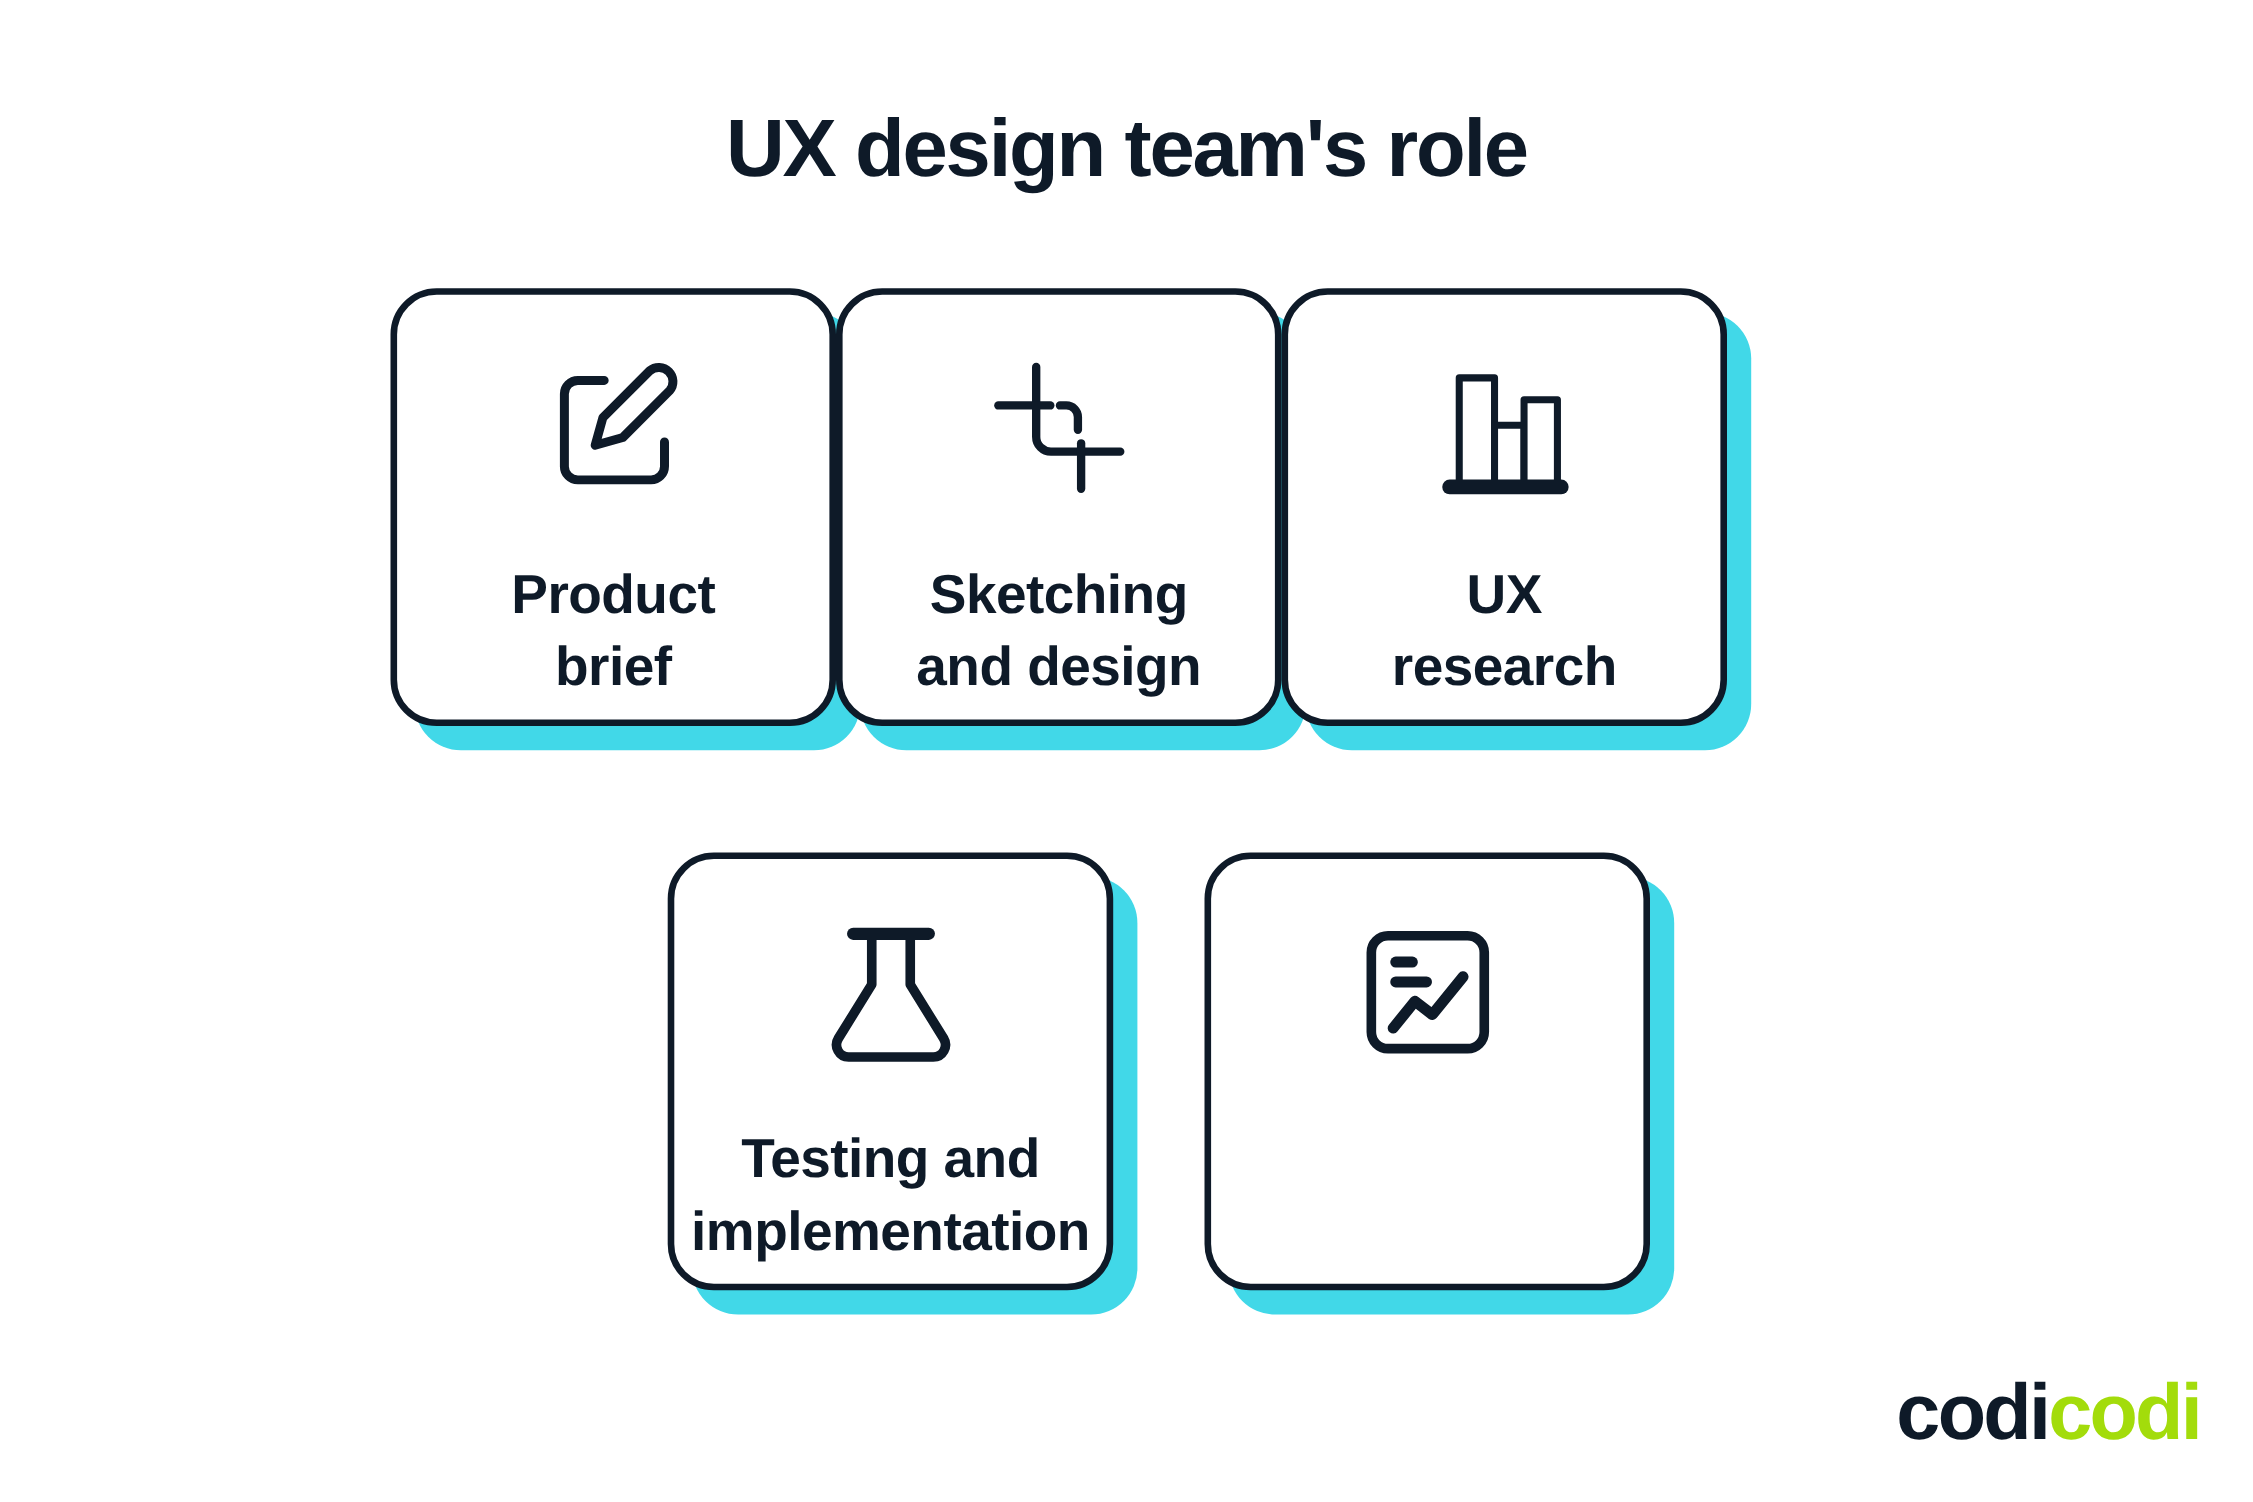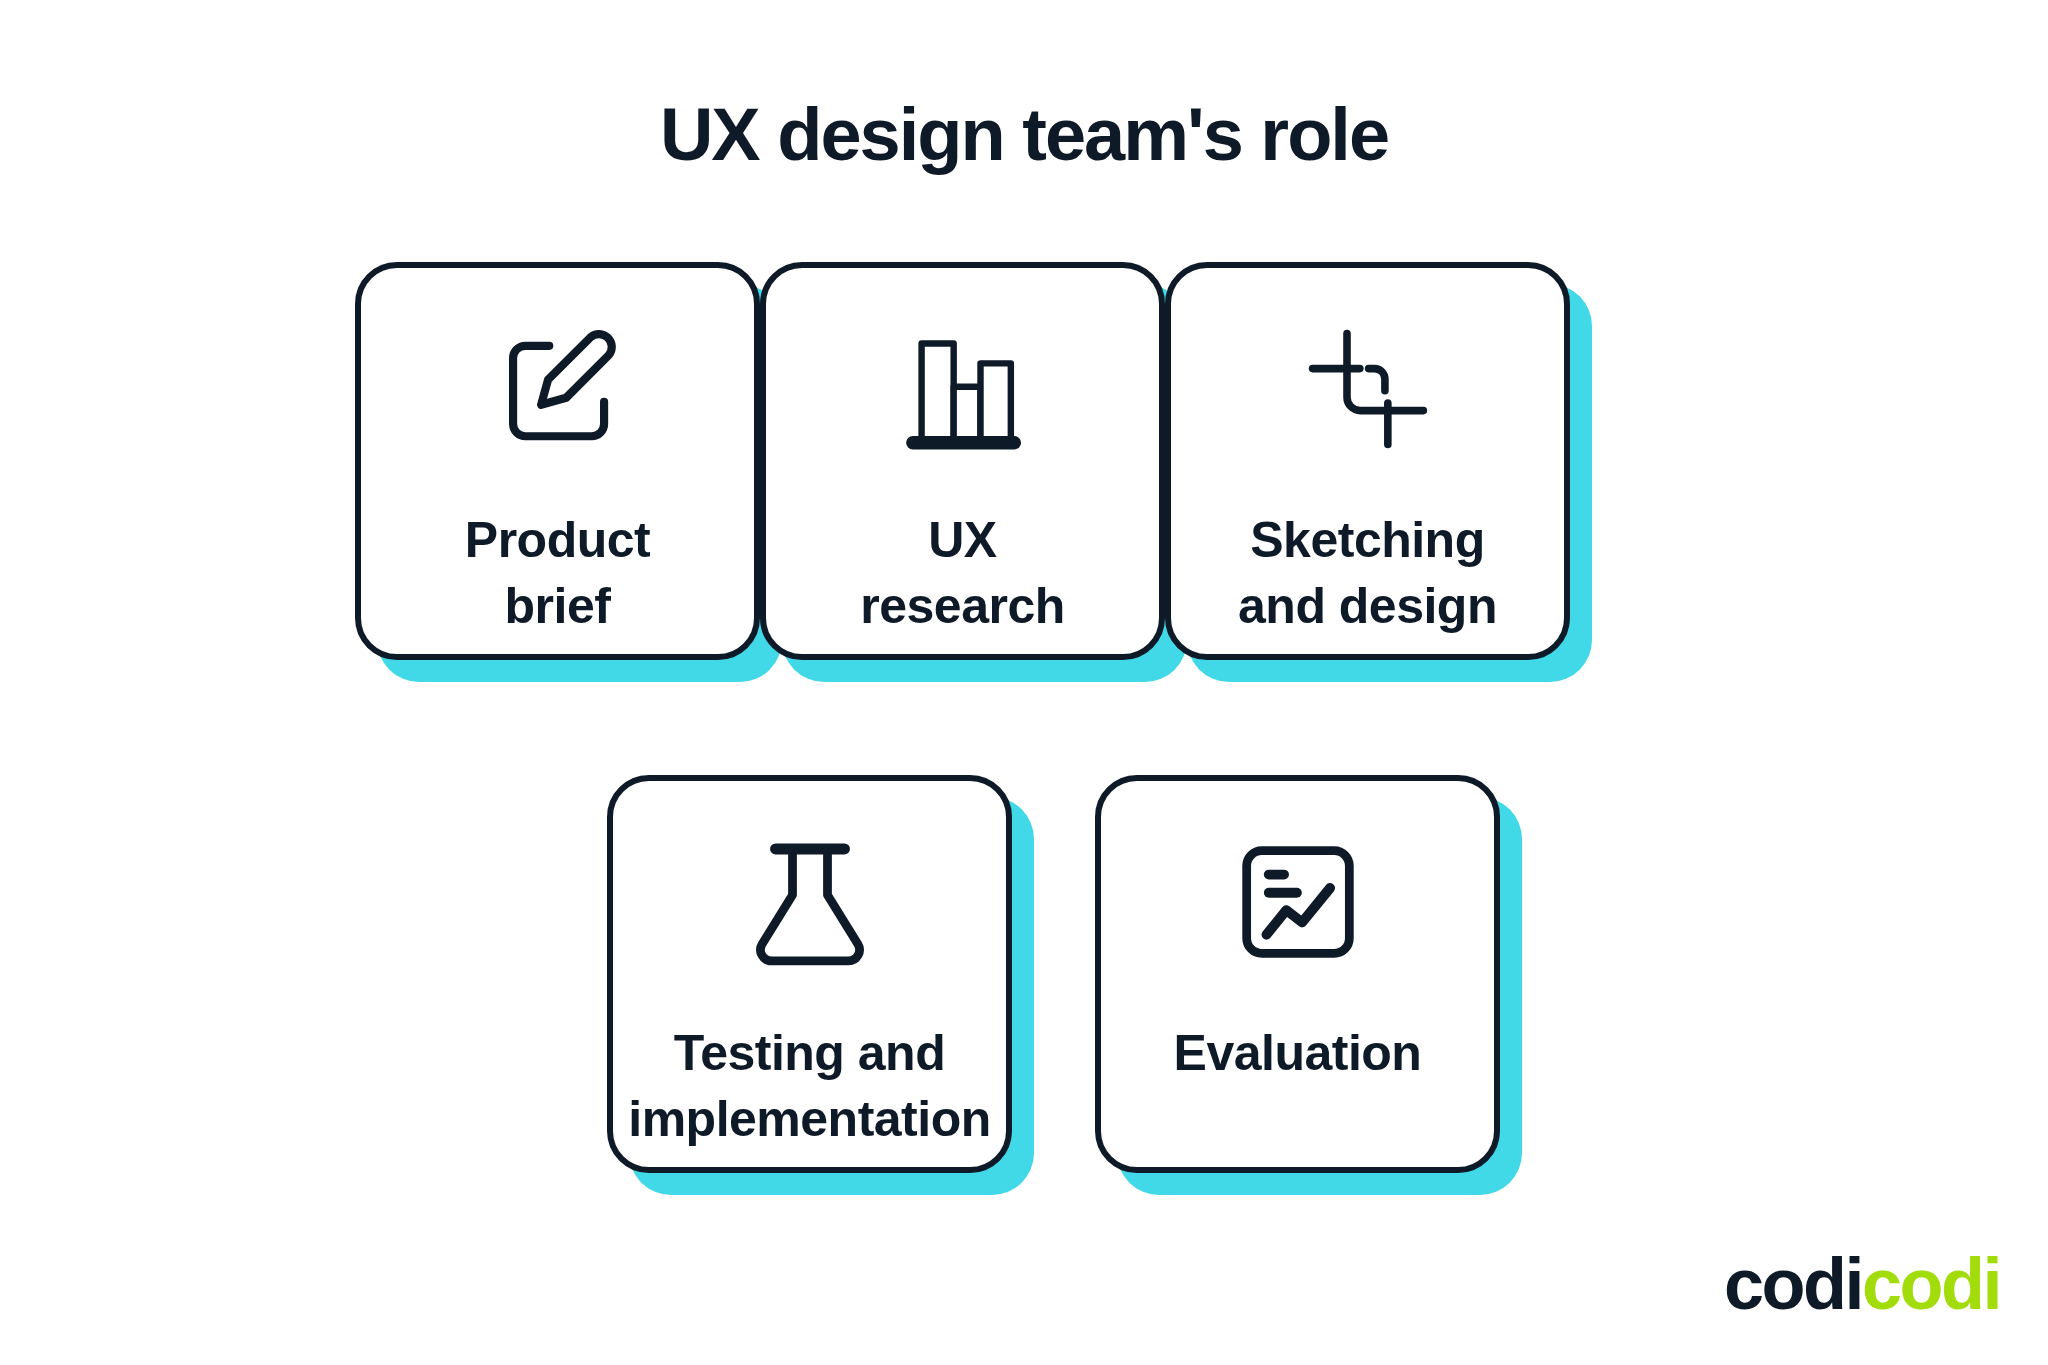--- a/index.html
+++ b/index.html
@@ -91,41 +91,41 @@
           <path d="M17.6 3.1 a2.2 2.2 0 0 1 3.1 3.1 L13.4 13.5 l-4.3 1.2 1.2 -4.3 Z" stroke-width="1.4"></path>
         </svg>
       </div>
       <div class="card-label">Product
 brief</div>
     </article>
 
     <article class="card">
       <div class="icon-wrap">
         <svg viewBox="0 0 24 24" fill="none" stroke-linecap="round" stroke-linejoin="round">
+          <path d="M8.4 2.5 V13.4 a2.3 2.3 0 0 0 2.3 2.3 H21.5" stroke-width="1.3"></path>
+          <path d="M2.5 8.5 H10.6" stroke-width="1.3"></path>
+          <path d="M12.1 8.5 h1 a1.8 1.8 0 0 1 1.8 1.8 v2" stroke-width="1.3"></path>
+          <path d="M15.4 14.4 V21.5" stroke-width="1.3"></path>
+        </svg>
+      </div>
+      <div class="card-label">Sketching
+and design</div>
+    </article>
+
+    <article class="card">
+      <div class="icon-wrap">
+        <svg viewBox="0 0 24 24" fill="none" stroke-linecap="round" stroke-linejoin="round">
           <rect x="4.9" y="4.2" width="5.5" height="16.8" fill="#fff" stroke-width="1.1"></rect>
           <rect x="10.4" y="11.6" width="4.6" height="9.4" fill="#fff" stroke-width="1.1"></rect>
           <rect x="15" y="7.6" width="5.2" height="13.4" fill="#fff" stroke-width="1.1"></rect>
           <path d="M3.4 21.2 H20.8" stroke-width="2.3"></path>
         </svg>
       </div>
       <div class="card-label">UX
 research</div>
-    </article>
-
-    <article class="card">
-      <div class="icon-wrap">
-        <svg viewBox="0 0 24 24" fill="none" stroke-linecap="round" stroke-linejoin="round">
-          <path d="M8.4 2.5 V13.4 a2.3 2.3 0 0 0 2.3 2.3 H21.5" stroke-width="1.3"></path>
-          <path d="M2.5 8.5 H10.6" stroke-width="1.3"></path>
-          <path d="M12.1 8.5 h1 a1.8 1.8 0 0 1 1.8 1.8 v2" stroke-width="1.3"></path>
-          <path d="M15.4 14.4 V21.5" stroke-width="1.3"></path>
-        </svg>
-      </div>
-      <div class="card-label">Sketching
-and design</div>
     </article>
 
   </div>
 
   <div class="row row-2">
 
     <article class="card">
       <div class="icon-wrap">
         <svg viewBox="0 0 24 24" fill="none" stroke-linecap="round" stroke-linejoin="round">
           <path d="M9 2.9 v7.9 l-5.2 8.4 a1.9 1.9 0 0 0 1.6 2.9 h13.2 a1.9 1.9 0 0 0 1.6 -2.9 L15 10.8 V2.9" stroke-width="1.5"></path>
@@ -138,21 +138,20 @@
 
     <article class="card">
       <div class="icon-wrap">
         <svg viewBox="0 0 24 24" fill="none" stroke-linecap="round" stroke-linejoin="round">
           <rect x="3.2" y="3.2" width="17.6" height="17.6" rx="2.6" stroke-width="1.5"></rect>
           <path d="M7 7.3 h2.6" stroke-width="1.7"></path>
           <path d="M7 10.4 h4.8" stroke-width="1.7"></path>
           <path d="M6.6 17.6 L10 13.4 l2.7 2.1 L17.5 9.6" stroke-width="1.7"></path>
         </svg>
       </div>
-      <div class="card-label">Evaluation</div>
     </article>
 
   </div>
 
   <div class="logo">
     <span class="logo-dark">codi</span><span class="logo-accent">codi</span>
   </div>
 
 </div>
 

